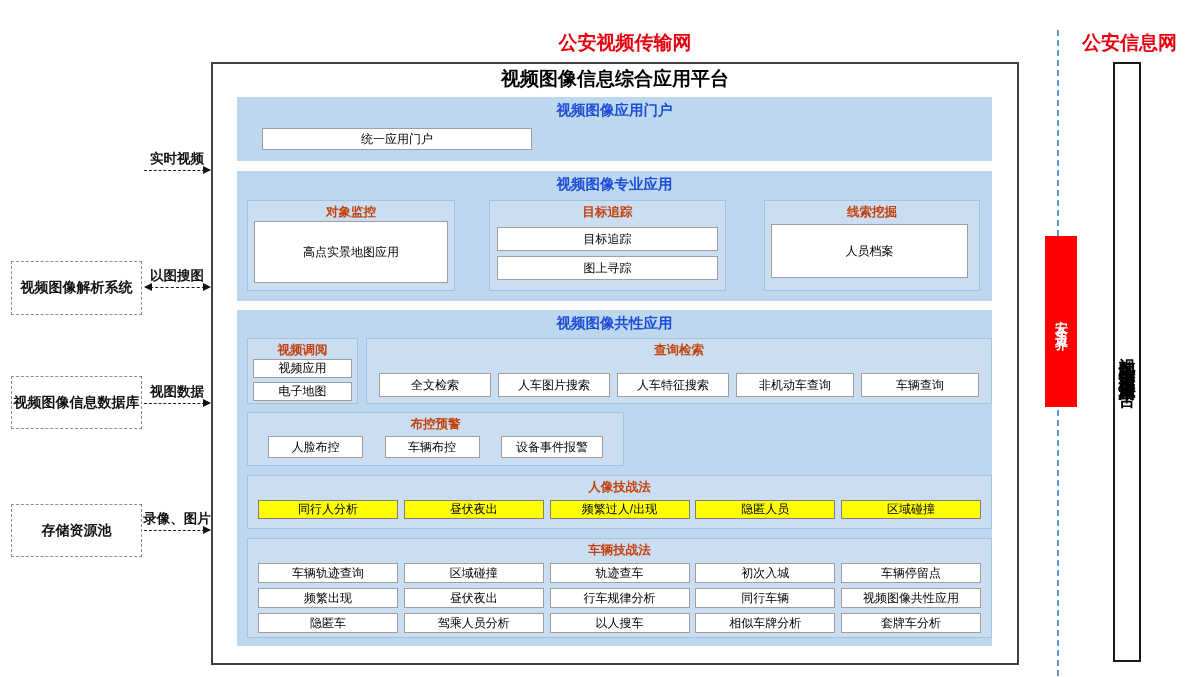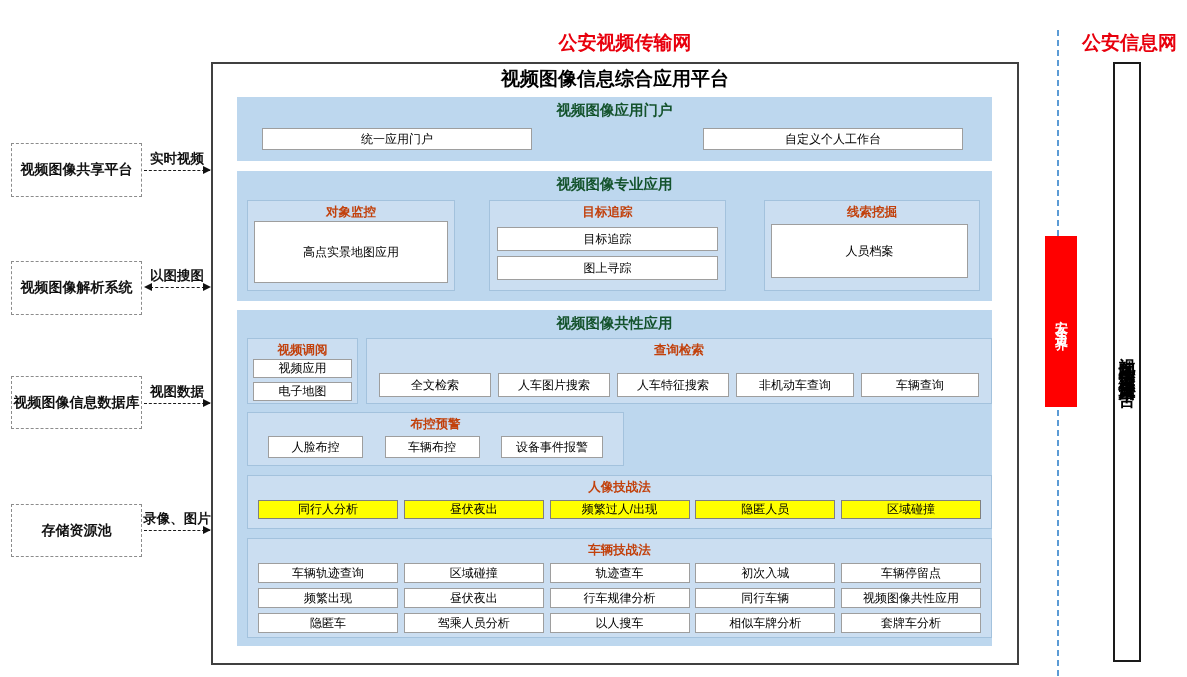--- a/index.html
+++ b/index.html
@@ -7,21 +7,21 @@
   body { font-family:"Liberation Sans","DejaVu Sans",sans-serif; color:#111; }
   #canvas { position:relative; width:1187px; height:677px; background:#fff; overflow:hidden; }
   .abs { position:absolute; }
 
   .net-title { font-size:19px; font-weight:bold; color:#e8000d; text-align:center; white-space:nowrap; }
 
   .main-box { left:211px; top:62px; width:808px; height:603px; background:#fff; border:2px solid #404040; }
   .main-title { left:211px; top:66px; width:808px; text-align:center; font-size:19px; font-weight:bold; color:#000; }
 
   .section { background:#bdd7ee; }
-  .sec-title { font-size:14.5px; font-weight:bold; text-align:center; color:#14532d; padding-top:4px; }
+  .sec-title { font-size:14.5px; font-weight:bold; text-align:center; color:#1d4ed8; padding-top:4px; }
 
   .subbox { background:#cbdef1; border:1px solid #a3c2dd; }
   .group-title { font-size:12.5px; font-weight:bold; text-align:center; color:#c2410c; padding-top:3px; }
 
   .btn { background:#fff; border:1px solid #9e9e9e; display:flex; align-items:center; justify-content:center;
          font-size:12px; color:#000; white-space:nowrap; }
   .btn.yellow { background:#ffff00; border-color:#7f7f7f; }
 
   .flexrow { display:flex; justify-content:space-between; align-items:center; }
 
@@ -49,21 +49,20 @@
   <div class="abs net-title" style="left:530px; top:30px; width:190px;">公安视频传输网</div>
   <div class="abs net-title" style="left:1072px; top:30px; width:115px;">公安信息网</div>
 
   <div class="abs main-box"></div>
   <div class="abs main-title">视频图像信息综合应用平台</div>
 
   <div class="abs section" style="left:237px; top:97px; width:755px; height:64px;">
     <div class="sec-title">视频图像应用门户</div>
   </div>
   <div class="abs btn" style="left:262px; top:128px; width:270px; height:22px;">统一应用门户</div>
-  <div class="abs btn" style="left:703px; top:128px; width:260px; height:22px;">自定义个人工作台</div>
 
   <div class="abs section" style="left:237px; top:171px; width:755px; height:130px;">
     <div class="sec-title">视频图像专业应用</div>
   </div>
 
   <div class="abs subbox" style="left:247px; top:200px; width:208px; height:91px;">
     <div class="group-title">对象监控</div>
   </div>
   <div class="abs btn" style="left:254px; top:221px; width:194px; height:62px;">高点实景地图应用</div>
 
@@ -138,21 +137,20 @@
     </div>
     <div class="flexrow" style="padding:5px 10px 0 10px;">
       <div class="btn" style="width:140px; height:20px;">隐匿车</div>
       <div class="btn" style="width:140px; height:20px;">驾乘人员分析</div>
       <div class="btn" style="width:140px; height:20px;">以人搜车</div>
       <div class="btn" style="width:140px; height:20px;">相似车牌分析</div>
       <div class="btn" style="width:140px; height:20px;">套牌车分析</div>
     </div>
   </div>
 
-  <div class="abs ext-box" style="left:11px; top:143px; width:131px; height:54px;">视频图像共享平台</div>
   <div class="abs arrow-label" style="left:143px; top:150px; width:68px;">实时视频</div>
   <div class="abs arrow-line" style="left:144px; top:170px; width:66px;"></div>
   <div class="abs arrow-head-r" style="left:203px; top:166px;"></div>
 
   <div class="abs ext-box" style="left:11px; top:261px; width:131px; height:54px;">视频图像解析系统</div>
   <div class="abs arrow-label" style="left:143px; top:267px; width:68px;">以图搜图</div>
   <div class="abs arrow-line" style="left:150px; top:287px; width:55px;"></div>
   <div class="abs arrow-head-l" style="left:144px; top:283px;"></div>
   <div class="abs arrow-head-r" style="left:203px; top:283px;"></div>
 

